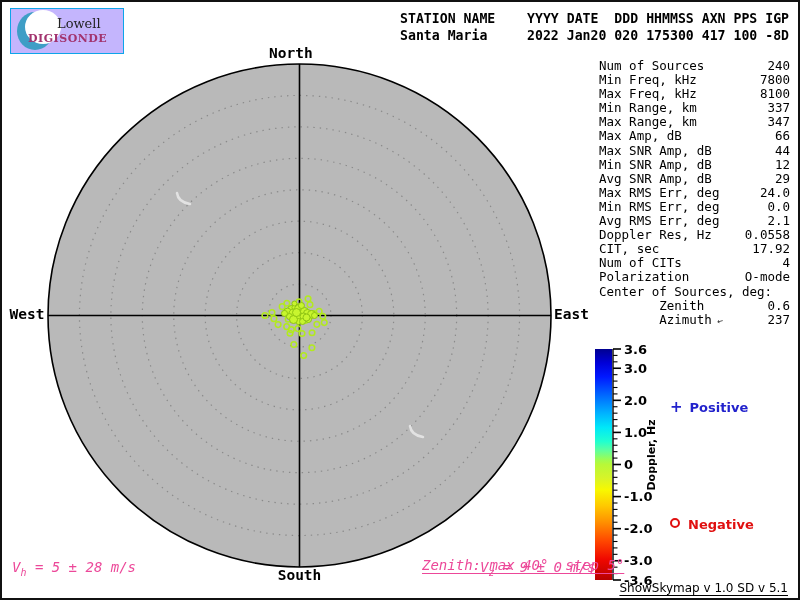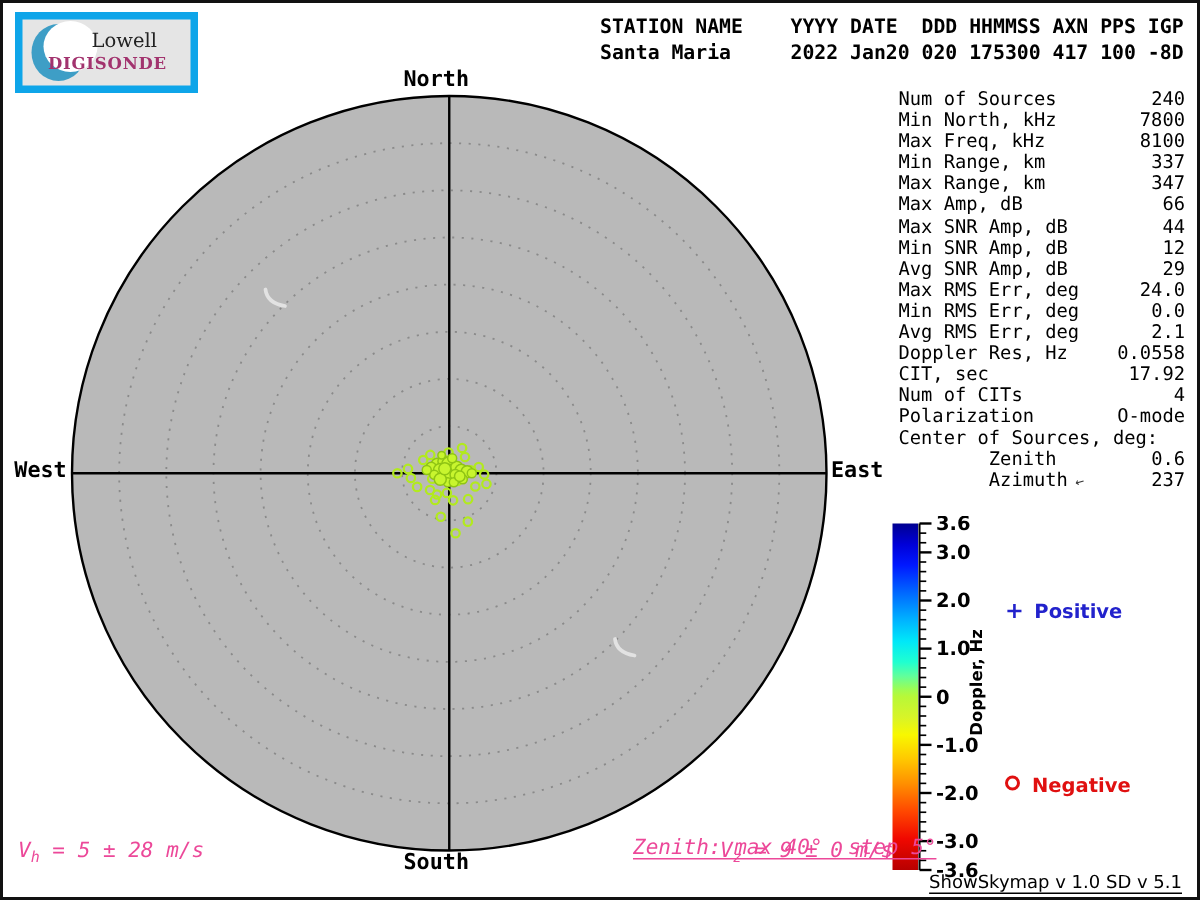--- a/index.html
+++ b/index.html
@@ -1,21 +1,21 @@
 <!DOCTYPE html>
 <html><head>
 <meta charset="utf-8">
 <style>
   html,body{margin:0;padding:0;background:#fff;}
   #frame{position:relative;width:800px;height:600px;background:#ffffff;
          border:2px solid #111;box-sizing:border-box;overflow:hidden;
          font-family:"DejaVu Sans Mono",monospace;}
   
-  .logo-box{position:absolute;left:8px;top:6px;width:112px;height:44px;background:#e5e5e5;
-            border:5px solid #0ea5e9;overflow:hidden;}
+  .logo-box{position:absolute;left:8px;top:6px;width:112px;height:44px;background:#c4b5fd;
+            border:1px solid #0ea5e9;overflow:hidden;}
   .logo-arc-outer{position:absolute;left:6px;top:3px;width:36px;height:38px;border-radius:50%;}
   .logo-arc-inner{position:absolute;left:14px;top:1px;width:36px;height:34px;border-radius:50%;background:#fff;}
   .logo-lowell{position:absolute;left:46px;top:7px;font-family:"DejaVu Serif",serif;
                font-size:13px;color:#222;}
   .logo-digisonde{position:absolute;left:17px;top:23px;font-family:"DejaVu Serif",serif;
                   font-size:11px;font-weight:bold;letter-spacing:0.5px;}
   
   .hdr{position:absolute;left:398px;top:8px;margin:0;font-family:"DejaVu Sans Mono",monospace;
        font-size:13.2px;font-weight:bold;line-height:17px;white-space:pre;color:#000;}
   
@@ -117,27 +117,27 @@
     <div class="logo-arc-outer" id="logoArc" style="background: rgb(62, 158, 198);"></div>
     <div class="logo-arc-inner"></div>
     <div class="logo-lowell">Lowell</div>
     <div class="logo-digisonde" id="logoDigisonde" style="color: rgb(162, 51, 110);">DIGISONDE</div>
   </div>
 
   <pre class="hdr" style="top:8px;">STATION NAME    YYYY DATE  DDD HHMMSS AXN PPS IGP</pre>
   <pre class="hdr" style="top:25px;">Santa Maria     2022 Jan20 020 175300 417 100 -8D</pre>
 
   <div class="compass" style="left:267px;top:43px;width:61px;">North</div>
-  <div class="compass" style="left:267px;top:565px;width:61px;text-align:left;">South</div>
+  <div class="compass" style="left:267px;top:565px;width:61px;text-align:center;">South</div>
   <div class="compass" style="left:6px;top:304px;width:38px;text-align:center;">West</div>
   <div class="compass" style="left:552px;top:304px;">East</div>
 
   <div id="stats">
       <div class="srow"><span>Num of Sources</span><span>240</span></div>
-      <div class="srow"><span>Min North, kHz</span><span>7800</span></div>
+      <div class="srow"><span>Min Freq, kHz</span><span>7800</span></div>
       <div class="srow"><span>Max Freq, kHz</span><span>8100</span></div>
       <div class="srow"><span>Min Range, km</span><span>337</span></div>
       <div class="srow"><span>Max Range, km</span><span>347</span></div>
       <div class="srow"><span>Max Amp, dB</span><span>66</span></div>
       <div class="srow"><span>Max SNR Amp, dB</span><span>44</span></div>
       <div class="srow"><span>Min SNR Amp, dB</span><span>12</span></div>
       <div class="srow"><span>Avg SNR Amp, dB</span><span>29</span></div>
       <div class="srow"><span>Max RMS Err, deg</span><span>24.0</span></div>
       <div class="srow"><span>Min RMS Err, deg</span><span>0.0</span></div>
       <div class="srow"><span>Avg RMS Err, deg</span><span>2.1</span></div>

